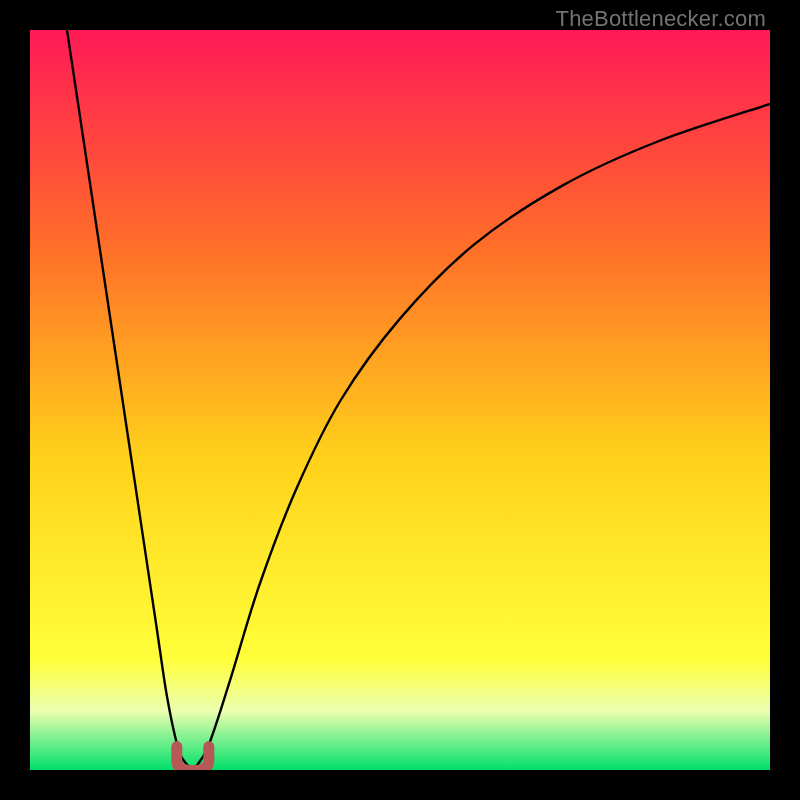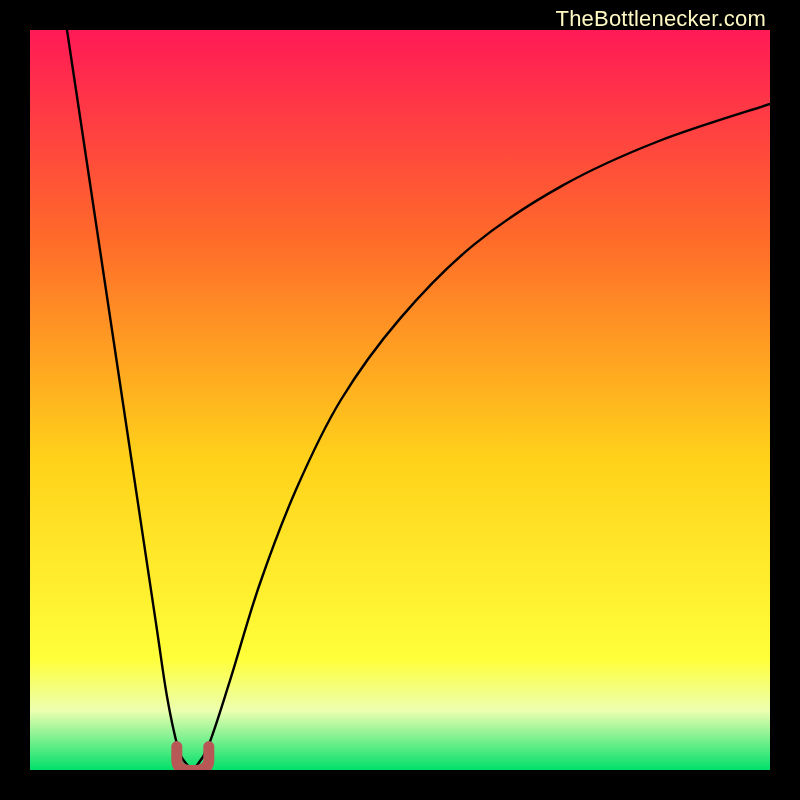--- a/index.html
+++ b/index.html
@@ -23,21 +23,21 @@
     position: absolute;
     left: 0;
     top: 0;
     width: 740px;
     height: 740px;
   }
   .watermark {
     position: absolute;
     top: 6px;
     right: 34px;
-    color: #fef9c3;
+    color: #737373;
     font-size: 22px;
     font-weight: 500;
     letter-spacing: 0.2px;
     pointer-events: none;
   }
 </style>
 </head>
 <body>
 
 <div class="watermark">TheBottlenecker.com</div>

